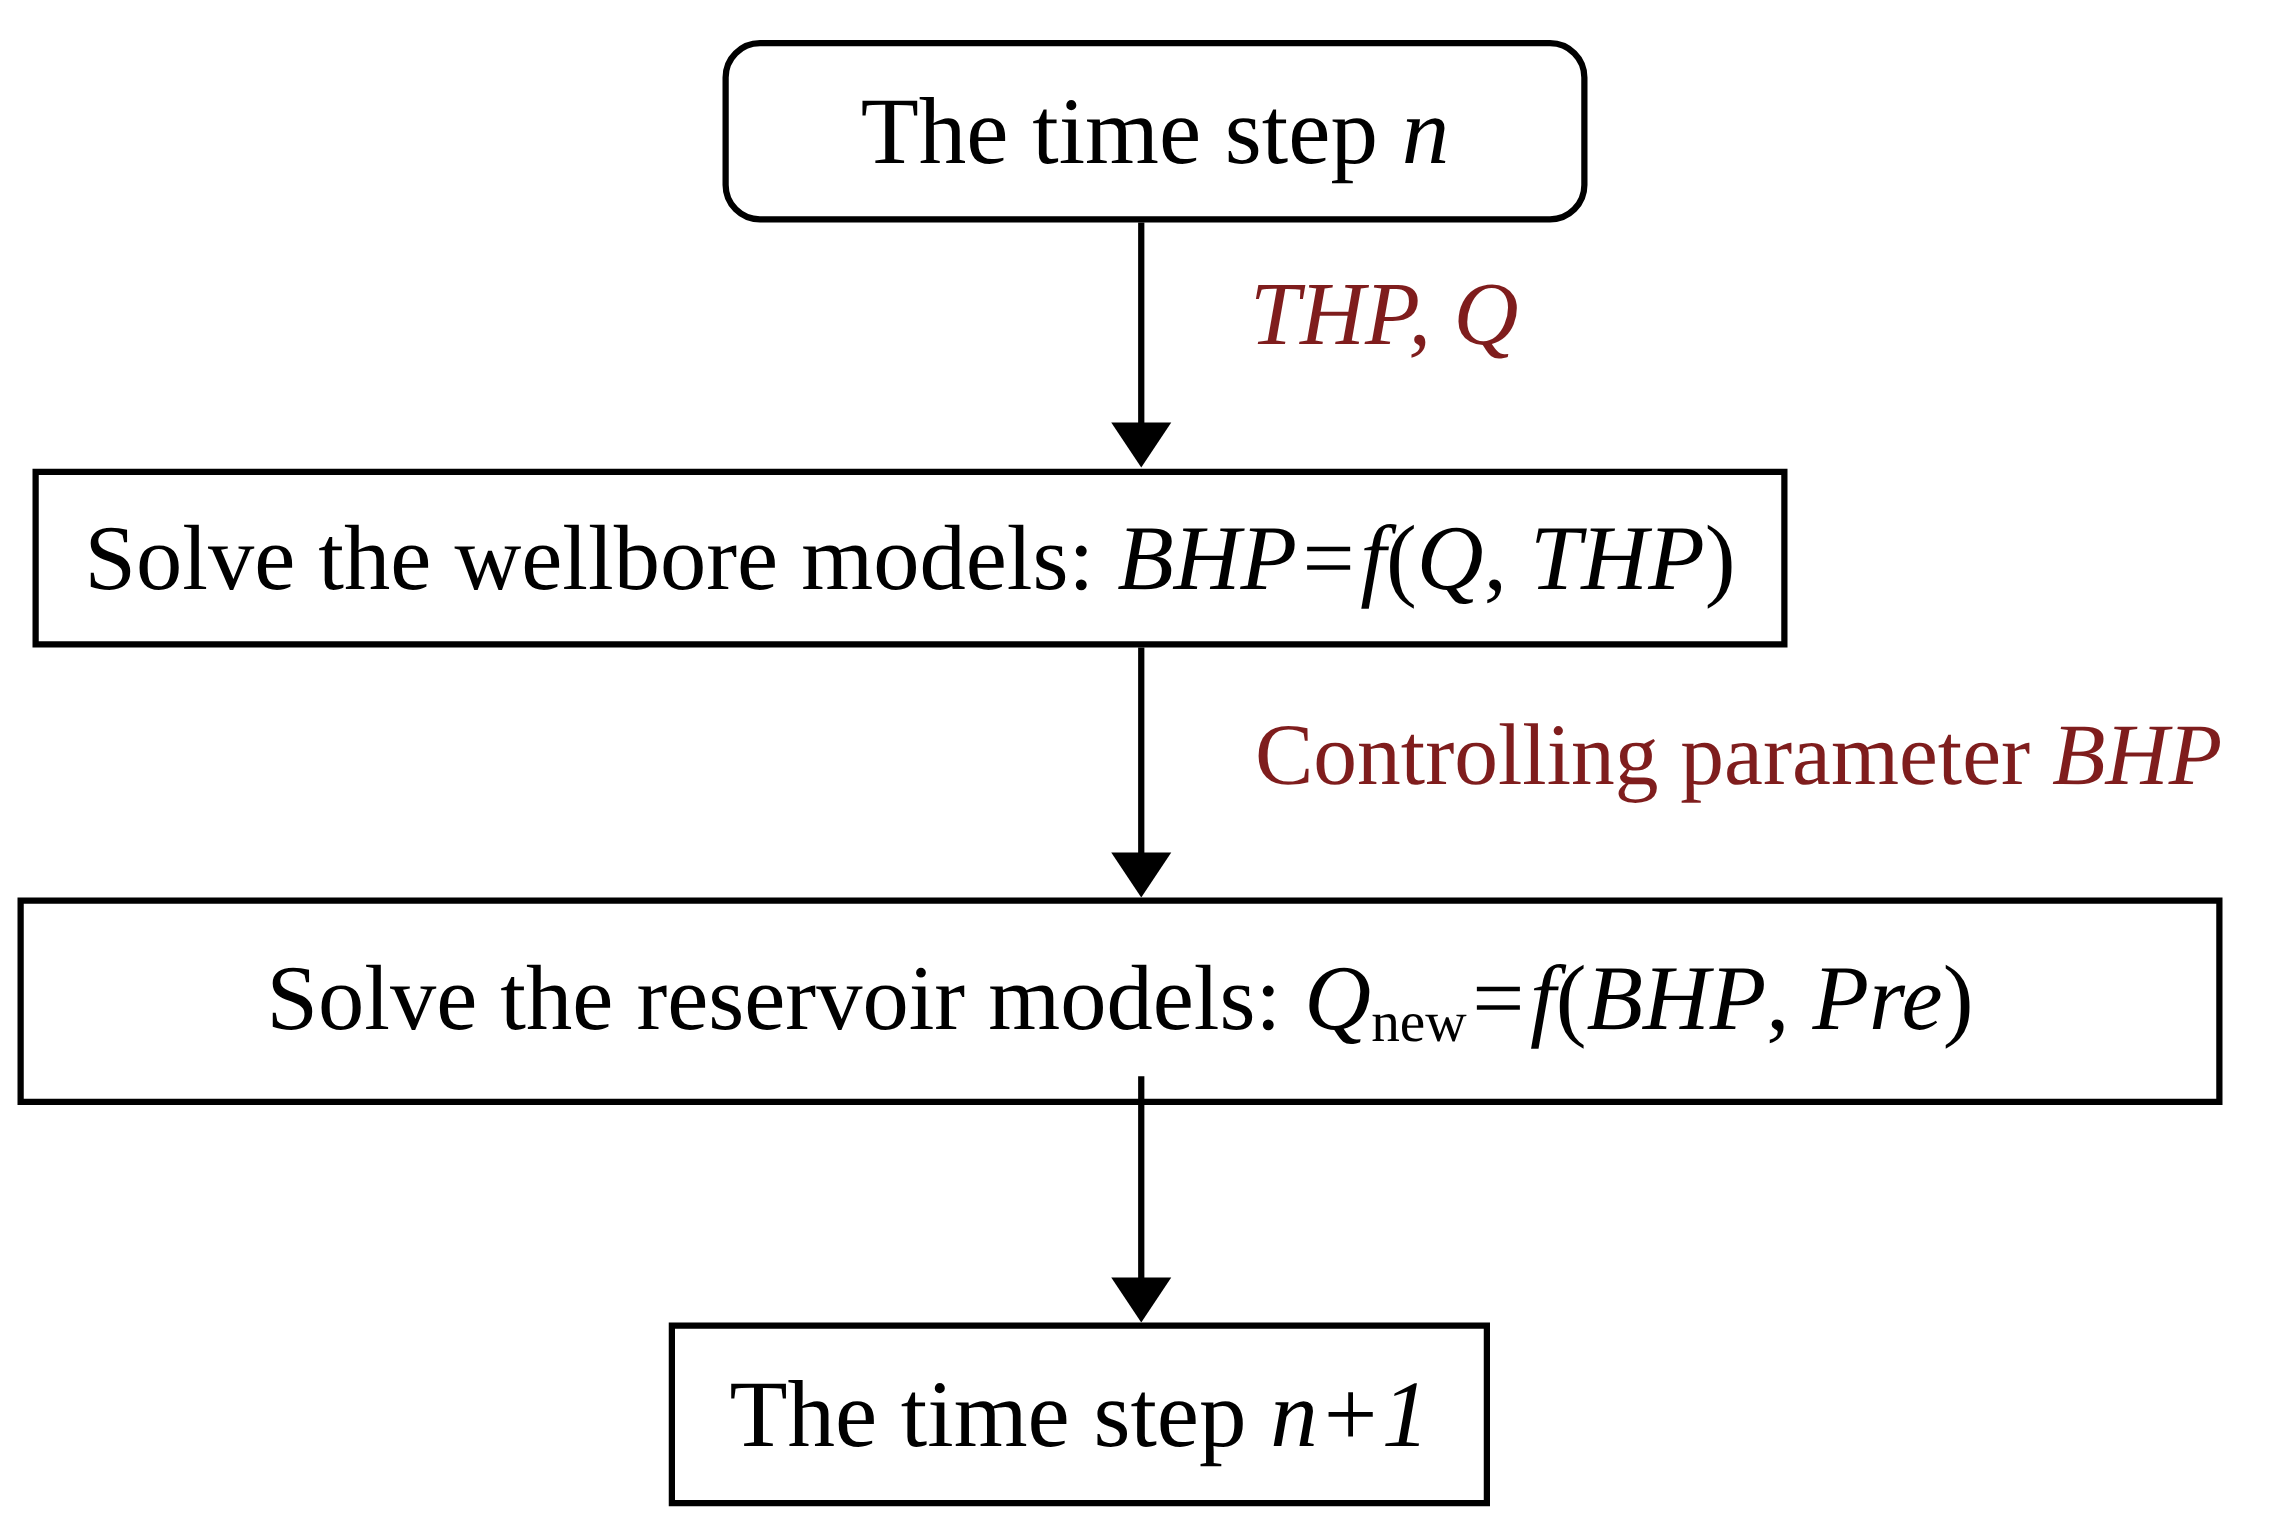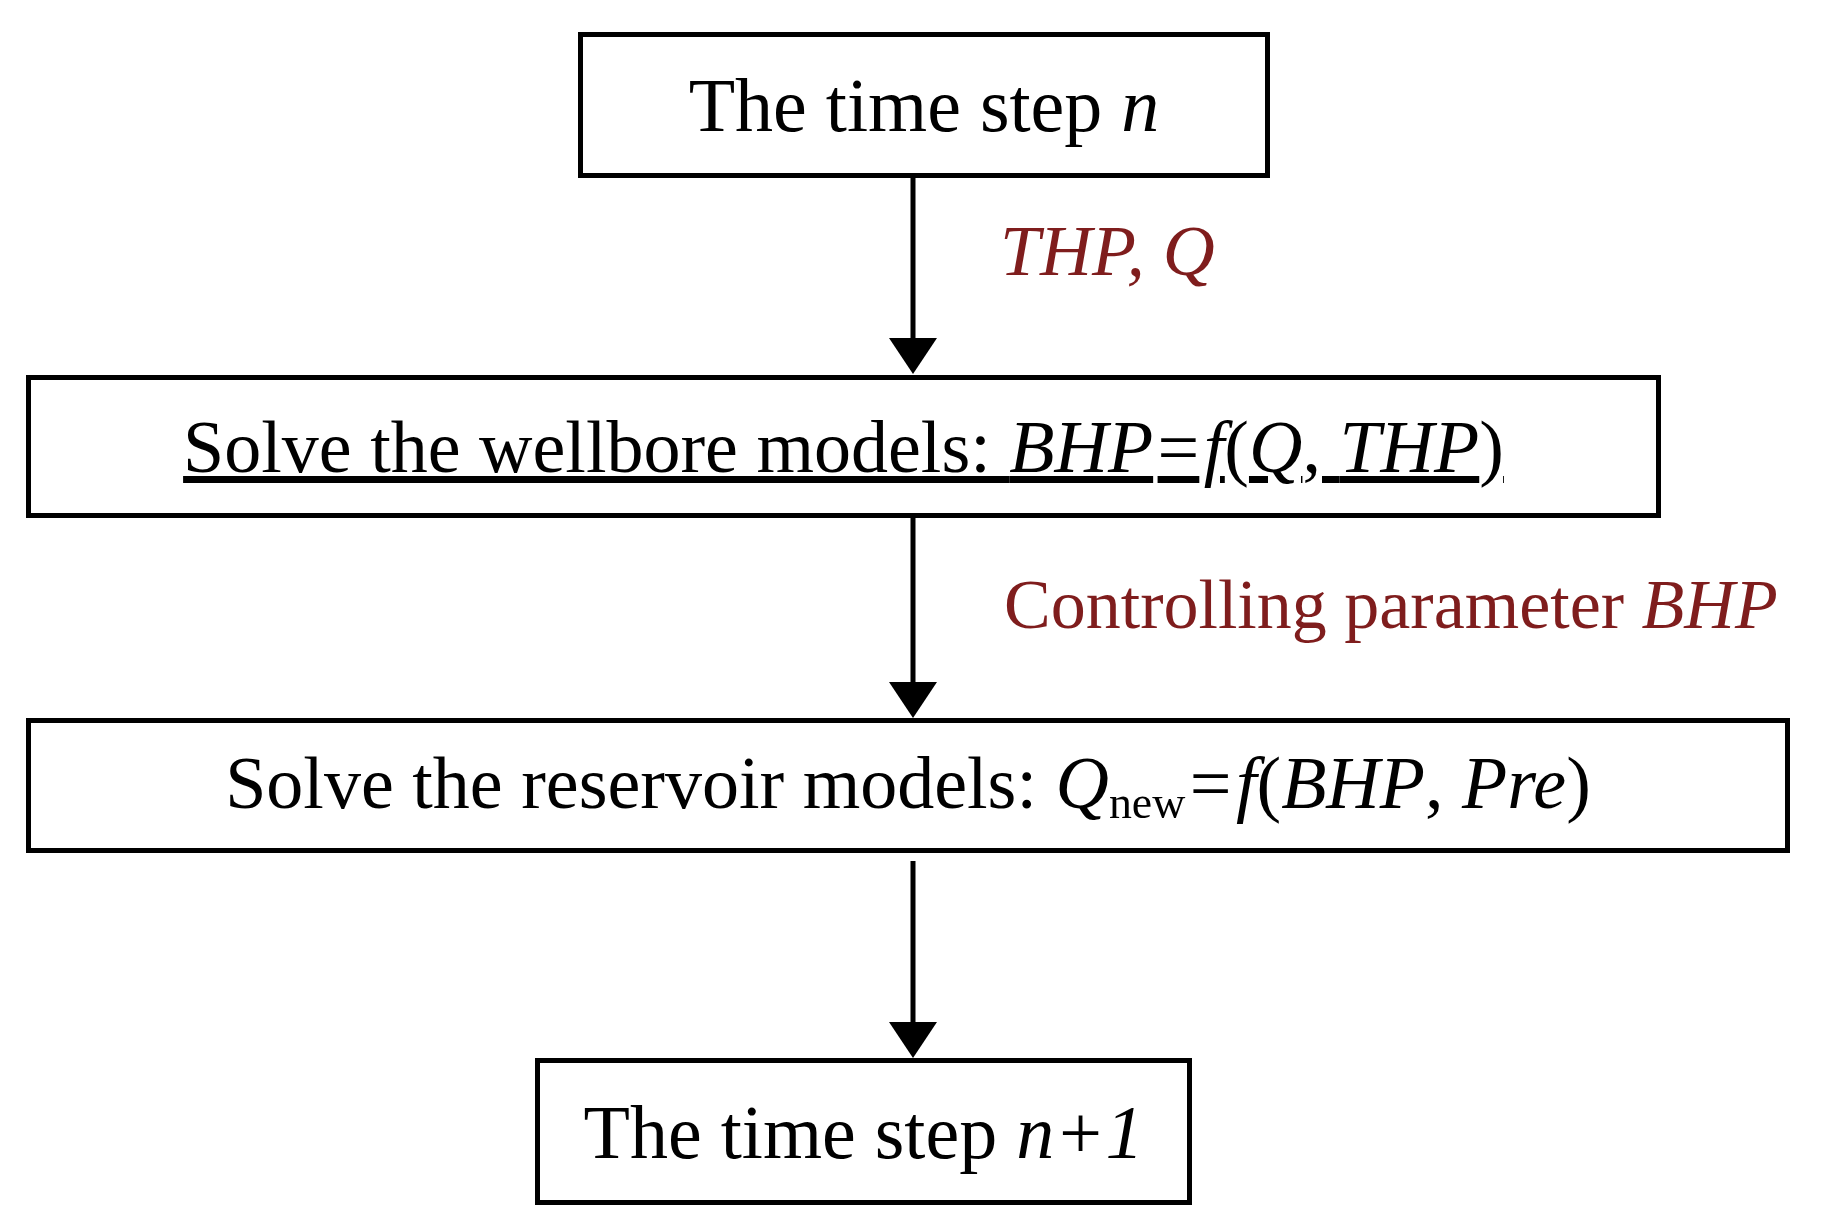--- a/index.html
+++ b/index.html
@@ -32,23 +32,23 @@
     justify-content: center;
     white-space: nowrap;
     line-height: 1.0;
   }
   .node .txt {
     display: inline-block;
     font-size: 76px;
     letter-spacing: 0px;
   }
 
-  #node-time-step-n   { left: 578px;  top: 32px;   width: 692px;  height: 146px; }
-  #node-wellbore      { left: 26px;   top: 375px;  width: 1635px; height: 143px; text-decoration: underline; }
-  #node-reservoir     { left: 26px;   top: 718px;  width: 1764px; height: 135px; }
+  #node-time-step-n   { left: 578px;  top: 32px;   width: 692px;  height: 146px; border-radius: 30px; }
+  #node-wellbore      { left: 26px;   top: 375px;  width: 1404px; height: 143px; }
+  #node-reservoir     { left: 14px;   top: 718px;  width: 1764px; height: 166px; }
   #node-time-step-n1  { left: 535px;  top: 1058px; width: 657px;  height: 147px; }
 
   #node-wellbore .txt,
   #node-reservoir .txt { font-size: 74px; }
 
   
   .it { font-style: italic; }
   .sub {
     font-style: normal;
     font-size: 0.62em;

